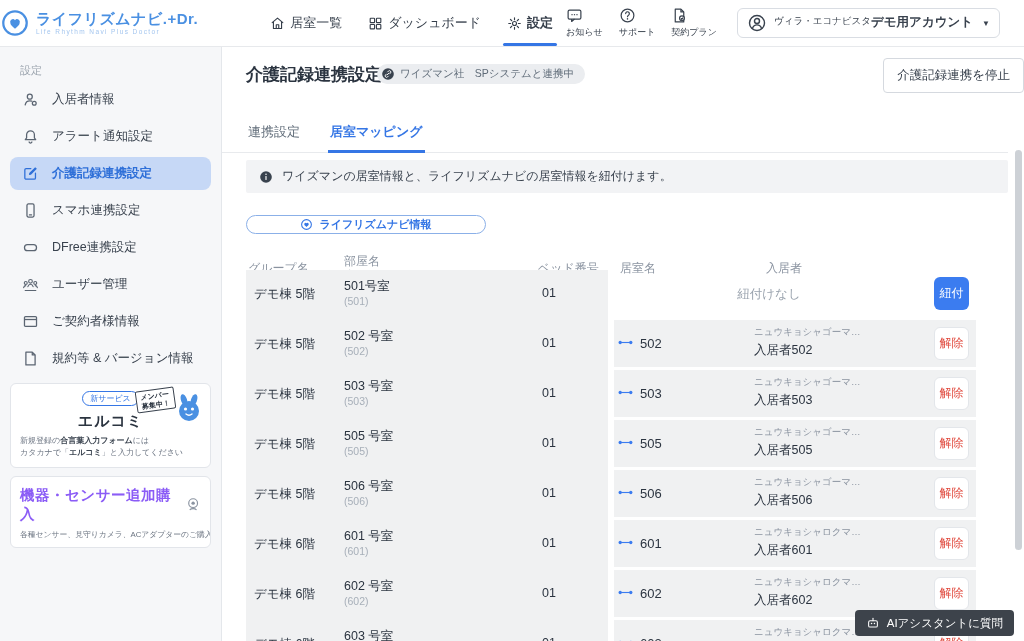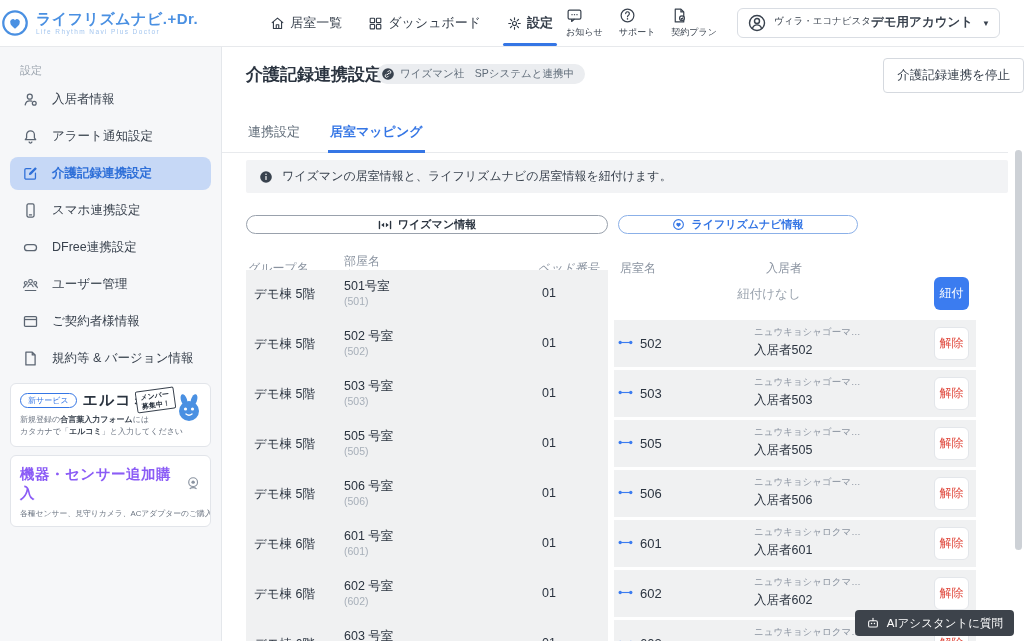--- a/index.html
+++ b/index.html
@@ -40,21 +40,21 @@
   .sidebar { position:absolute; top:47px; left:0; width:222px; height:594px; background:#f6f7f9;
     border-right:1px solid #e4e7eb; z-index:20; }
   .side-label { margin:16px 0 5px 20px; font-size:11px; color:#9aa3ad; }
   .side-item { display:flex; align-items:center; gap:13px; height:33px; margin:4px 10px;
     padding-left:12px; border-radius:8px; font-size:12.5px; color:#39424e; cursor:pointer; }
   .side-item .ic { width:17px; height:17px; color:#5b6572; }
   .side-item.active { background:#c6d8f6; color:#2e6fd8; font-weight:bold; }
   .side-item.active .ic { color:#2e6fd8; }
   .banner { position:relative; margin:8px 10px; background:#fff; border:1px solid #e2e5ea;
     border-radius:6px; padding:7px 9px; overflow:hidden; cursor:pointer; }
-  .b1-top { display:flex; align-items:center; gap:6px; }
+  .b1-top { display:flex; align-items:center; gap:6px;flex-direction:column; }
   .badge-new { border:1px solid #3576e5; color:#3576e5; border-radius:9px; font-size:8px;
     padding:1px 7px; white-space:nowrap; }
   .b1-title { font-size:15px; font-weight:bold; color:#2b3440; letter-spacing:1px; }
   .b1-desc { font-size:8px; color:#6a7380; line-height:1.55; margin-top:4px; white-space:nowrap; }
   .b1-desc b { color:#39424e; }
   .sign { position:absolute; right:36px; top:5px; background:#fff; border:1px solid #39424e;
     border-radius:2px; padding:1px 4px; font-size:7px; font-weight:bold; color:#2b3440;
     transform:rotate(-8deg); text-align:center; line-height:1.3; z-index:2; }
   .mascot { position:absolute; right:8px; top:10px; width:26px; height:30px; }
   .b2-title { display:flex; align-items:center; gap:6px; font-size:14.5px; font-weight:bold;
@@ -85,21 +85,21 @@
     gap:6px; font-size:11px; font-weight:bold; }
   .pill-dark { width:362px; border:1px solid #99a1ac; color:#2b3440; }
   .pill-dark .ic { width:14px; height:10px; color:#2b3440; }
   .pill-blue { width:240px; border:1px solid #8bb0e8; color:#3576e5; }
   .pill-blue .ic { width:13px; height:13px; color:#3576e5; }
   .cols { position:absolute; top:192px; left:24px; width:730px; height:30px; font-size:12px; color:#8a93a0; }
   .cols span { position:absolute;margin-top:13px; }
   .col-group { left:2px; top:8px; }
   .col-room { left:98px; top:1px; }
   .col-room-sub { left:98px; top:16px; font-size:10px; color:#9aa3ad; }
-  .col-bed { left:292px; top:8px;font-style:italic; }
+  .col-bed { left:292px; top:8px; }
   .col-unit { left:374px; top:8px; }
   .col-res { left:520px; top:8px; }
   .rows { position:absolute; top:223px; left:24px; width:730px; }
   .trow { position:relative; height:47px; margin-bottom:3px; }
   .cell-left { position:absolute; left:0; top:0; width:362px; height:61px; background:#f0f1f2; }
   .cell-right { position:absolute; left:368px; top:0; width:362px; height:47px; background:#f0f1f2; }
   .cell-right.unmapped { background:transparent; }
   .c-group { position:absolute; left:8px; top:16px; font-size:12.5px; color:#2b3440; }
   .c-room { position:absolute; left:98px; top:8px; font-size:12.5px; color:#2b3440; }
   .c-code { position:absolute; left:98px; top:25px; font-size:10.5px; color:#a7afb9; }
@@ -369,29 +369,20 @@
       <svg viewBox="0 0 24 24">
         <circle cx="12" cy="12" r="10" fill="#39424e"></circle>
         <rect x="11" y="10.3" width="2" height="7" rx="1" fill="#fff"></rect>
         <circle cx="12" cy="7.4" r="1.3" fill="#fff"></circle>
       </svg>
     </span>
     <span>ワイズマンの居室情報と、ライフリズムナビの居室情報を紐付けます。</span>
   </div>
 
   <div class="pills">
-    <div class="pill pill-dark">
-      <span class="ic">
-        <svg viewBox="0 0 24 16" stroke="currentColor" fill="none" stroke-width="2.4" stroke-linecap="round">
-          <path d="M2.5 2v12 M21.5 2v12"></path>
-          <path d="M10.5 4l-5 4 5 4z M13.5 4l5 4-5 4z" fill="currentColor" stroke="none"></path>
-        </svg>
-      </span>
-      <span>ワイズマン情報</span>
-    </div>
     <div class="pill pill-blue">
       <span class="ic">
         <svg viewBox="0 0 24 24" stroke="currentColor" fill="none" stroke-width="2">
           <circle cx="12" cy="12" r="9"></circle>
           <path d="M12 16.5c-2.6-1.9-4.2-3.3-4.2-5.2a2.4 2.4 0 0 1 4.2-1.6 2.4 2.4 0 0 1 4.2 1.6c0 1.9-1.6 3.3-4.2 5.2z" fill="currentColor" stroke="none"></path>
         </svg>
       </span>
       <span>ライフリズムナビ情報</span>
     </div>
   </div>

